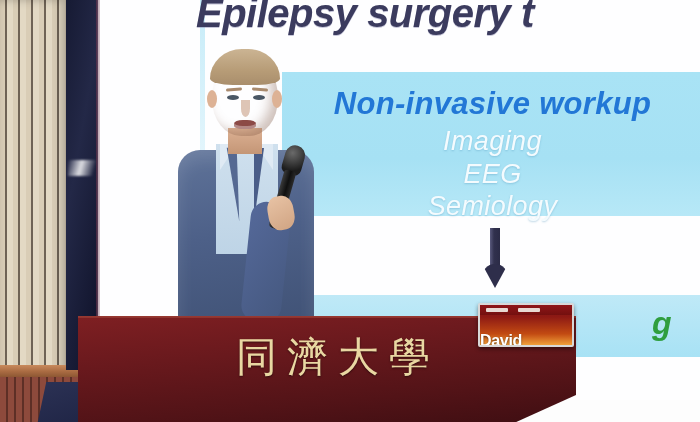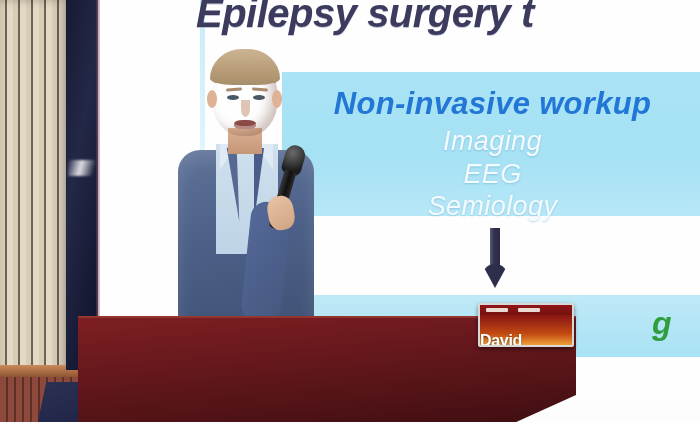--- a/index.html
+++ b/index.html
@@ -288,20 +288,21 @@
       <div class="grille"></div>
       <div class="body"></div>
       <div class="led"></div>
     </div>
     <div class="hand"></div>
   </div>
 
   <div class="chair"></div>
   <div class="podium-top"></div>
   <div class="podium"></div>
+  <div class="podium-text">同濟大學</div>
 
   <div class="placard">
     <div class="placard-band">
       <div class="logo-dot logo-a"></div>
       <div class="logo-dot logo-b"></div>
     </div>
     <div class="placard-name">David Satzer</div>
   </div>
 
 </div>

